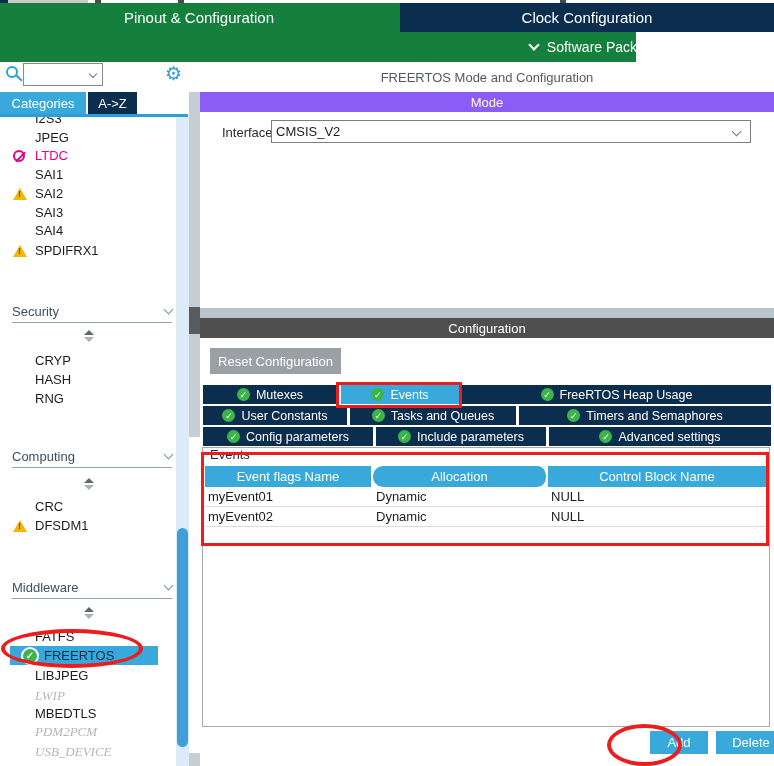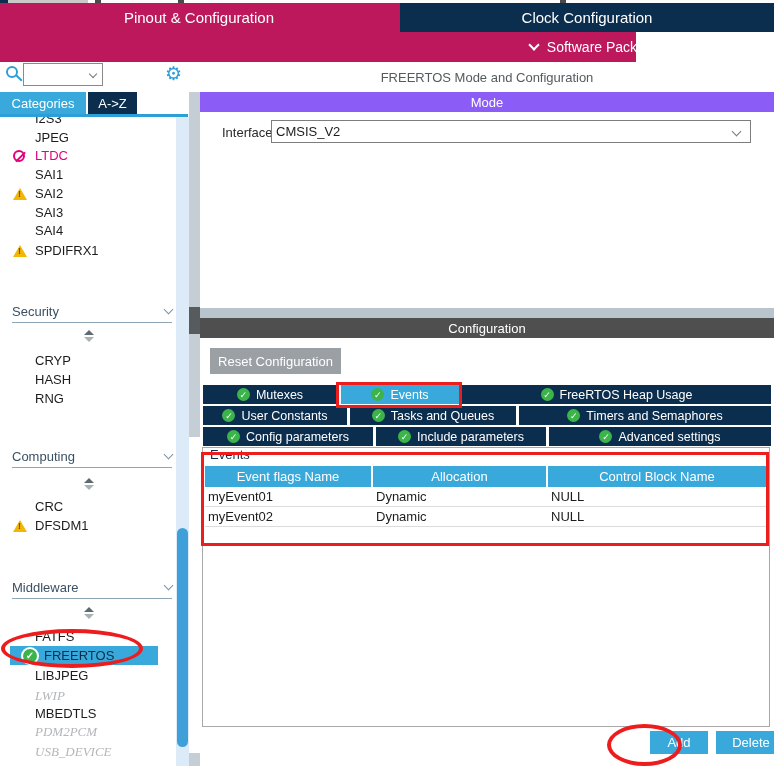--- a/index.html
+++ b/index.html
@@ -1,21 +1,21 @@
 <!DOCTYPE html>
 <html><head>
 <meta charset="utf-8">
 <style>
   * { box-sizing: border-box; margin: 0; padding: 0; }
   body { background:#888; font-family:"Liberation Sans", sans-serif; }
   .screen { position:relative; width:774px; height:766px; background:#fff; overflow:hidden;
             font-family:"Liberation Sans", sans-serif; }
 
   
-  .topbar { position:absolute; left:0; top:0; width:636px; height:62px; background:#be185d; }
+  .topbar { position:absolute; left:0; top:0; width:636px; height:62px; background:#15803d; }
   .top-remnant { position:absolute; left:0; top:0; width:774px; height:3px; background:#fdfdfd; }
   .top-remnant .blk { position:absolute; left:0; top:0; width:8px; height:3px; background:#0b2d4e; }
   .top-remnant .gry { position:absolute; left:8px; top:0; width:80px; height:3px; background:#c9c9c9; }
   .top-remnant .tick { position:absolute; top:0; width:6px; height:3px; background:#4a4a4a; }
   .tab-pinout { position:absolute; left:0; top:3px; width:398px; height:29px; display:flex;
                 align-items:center; justify-content:center; color:#fff; font-size:15px; }
   .tab-clock { position:absolute; left:400px; top:2px; width:374px; height:30px; background:#0b2d4e;
                display:flex; align-items:center; justify-content:center; color:#fff; font-size:15px; }
   .sw-packs { position:absolute; left:400px; top:33px; width:374px; height:27px; display:flex;
               align-items:center; justify-content:center; gap:9px; color:#fff; font-size:14px; }
@@ -101,21 +101,21 @@
   .content-panel { position:absolute; left:202px; top:447px; width:568px; height:280px;
                    border:1px solid #a8a8a8; background:#fff; }
   .events-label { position:absolute; left:210px; top:447px; font-size:13px; color:#0b2d4e; }
   .ev-table { position:absolute; left:205px; top:466px; width:561px; }
   .ev-head { display:flex; height:21px; }
   .ev-head .hc { background:#39a9dc; color:#fff; font-size:13px; display:flex; align-items:center;
                  justify-content:center; border-right:2px solid #fff; }
   .ev-head .hc:last-child { border-right:none; }
   .ev-row { display:flex; height:20px; border-bottom:1px solid #dcdcdc; }
   .ev-row .rc { font-size:13px; color:#1c1c1c; display:flex; align-items:center; padding-left:3px; }
-  .c1 { width:168px; } .c2 { width:175px; } .c3 { width:218px; }
+  .c1 { width:168px; } .c2 { width:175px;border-radius:10px; } .c3 { width:218px; }
   .btn { position:absolute; top:731px; height:23px; background:#39a9dc; color:#fff; font-size:13px;
          display:flex; align-items:center; justify-content:center;margin-left:23px; }
   .btn-add { left:627px; width:58px; }
   .btn-del { left:693px; width:70px; }
 
   
   .anno { position:absolute; border:3px solid #ee1d1d; pointer-events:none; }
   .anno-events-tab { left:336px; top:382px; width:126px; height:26px; }
   .anno-table { left:201px; top:452px; width:568px; height:94px; }
   .anno-ellipse { border-width:4px; border-radius:50%; }

